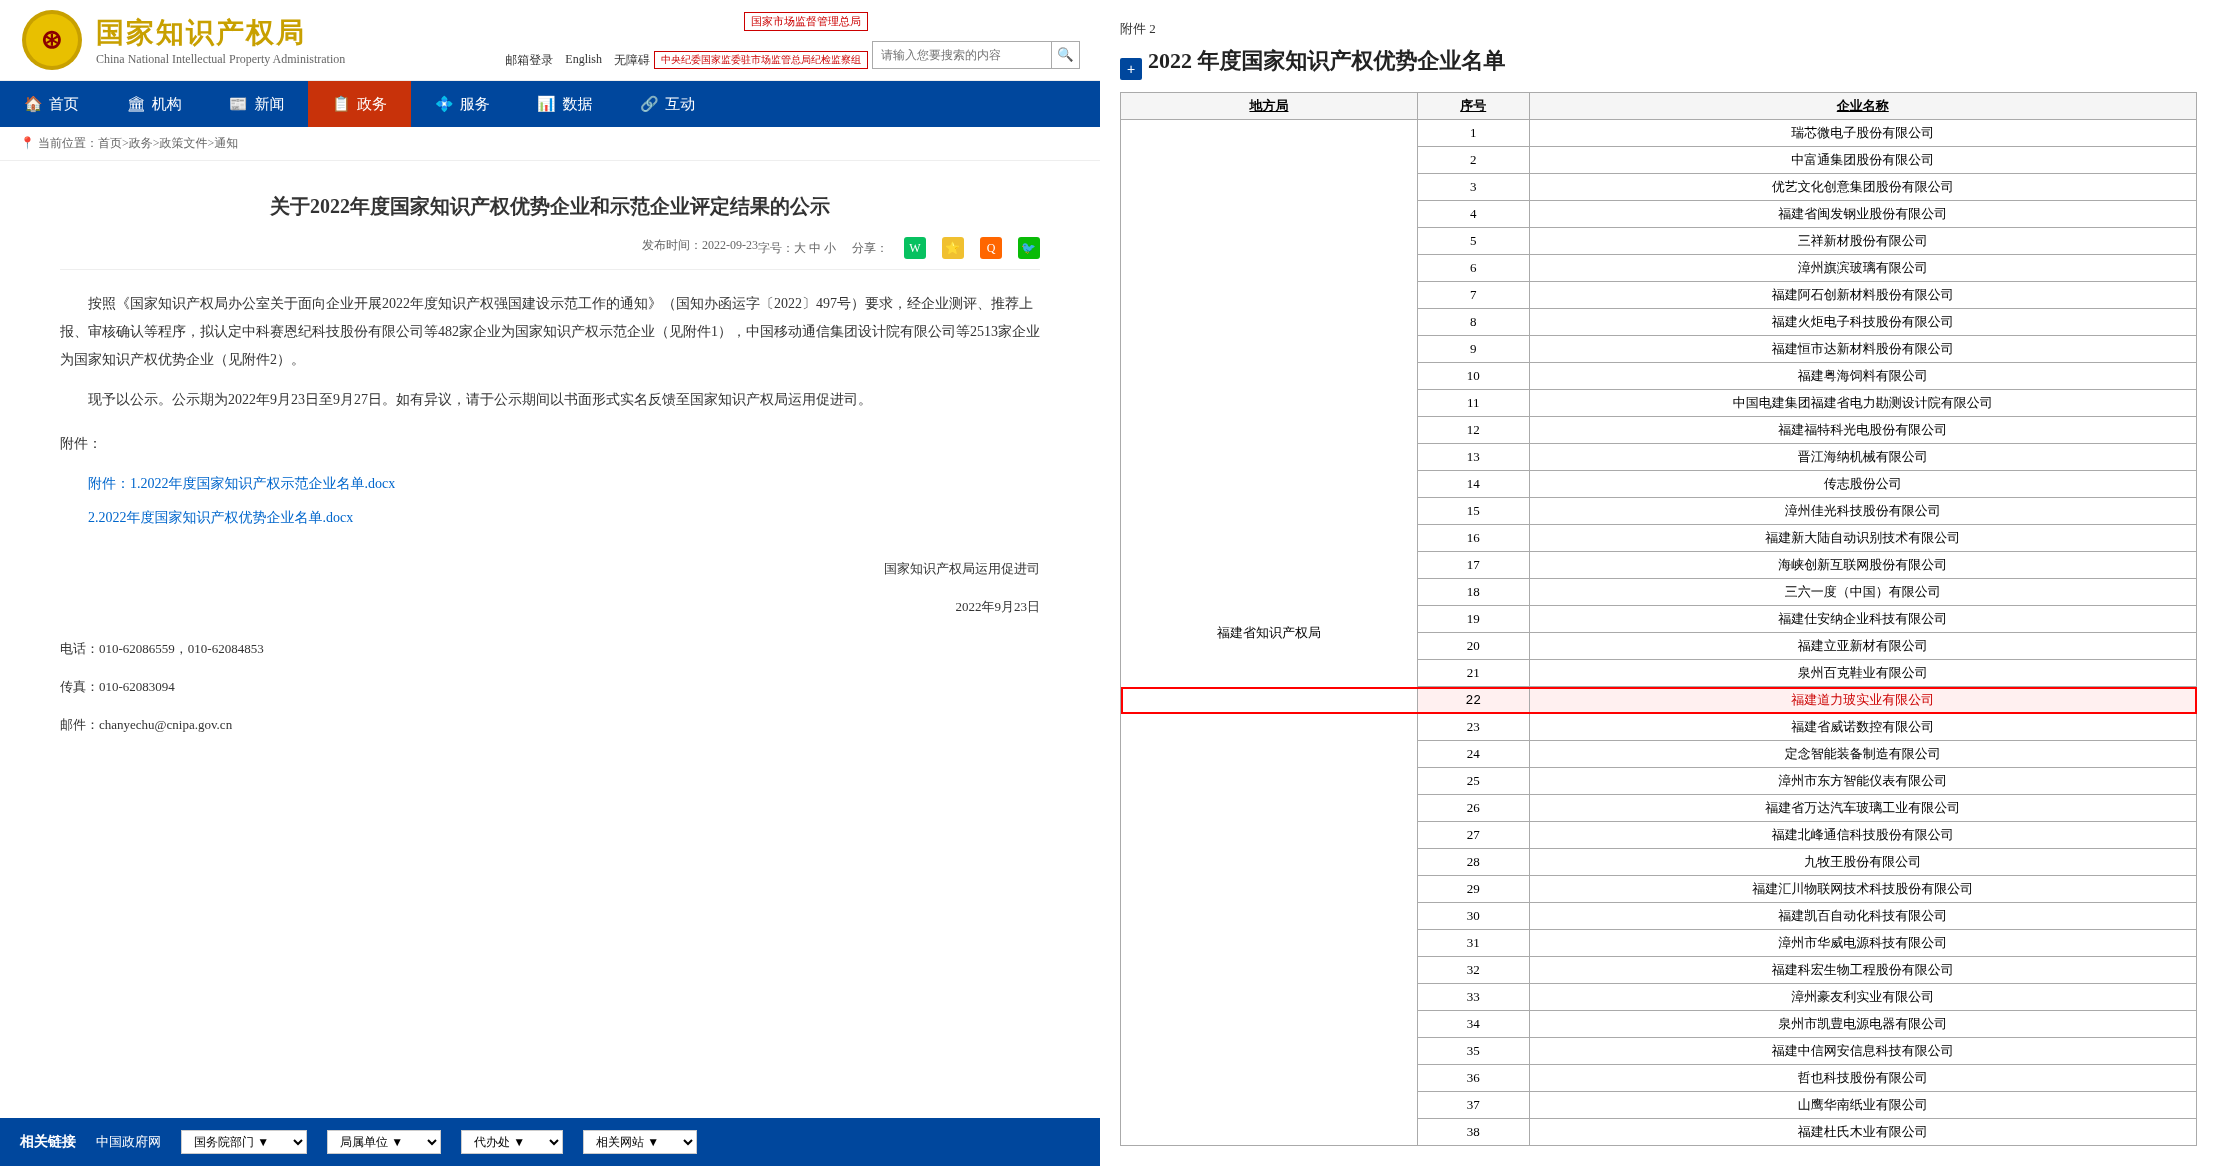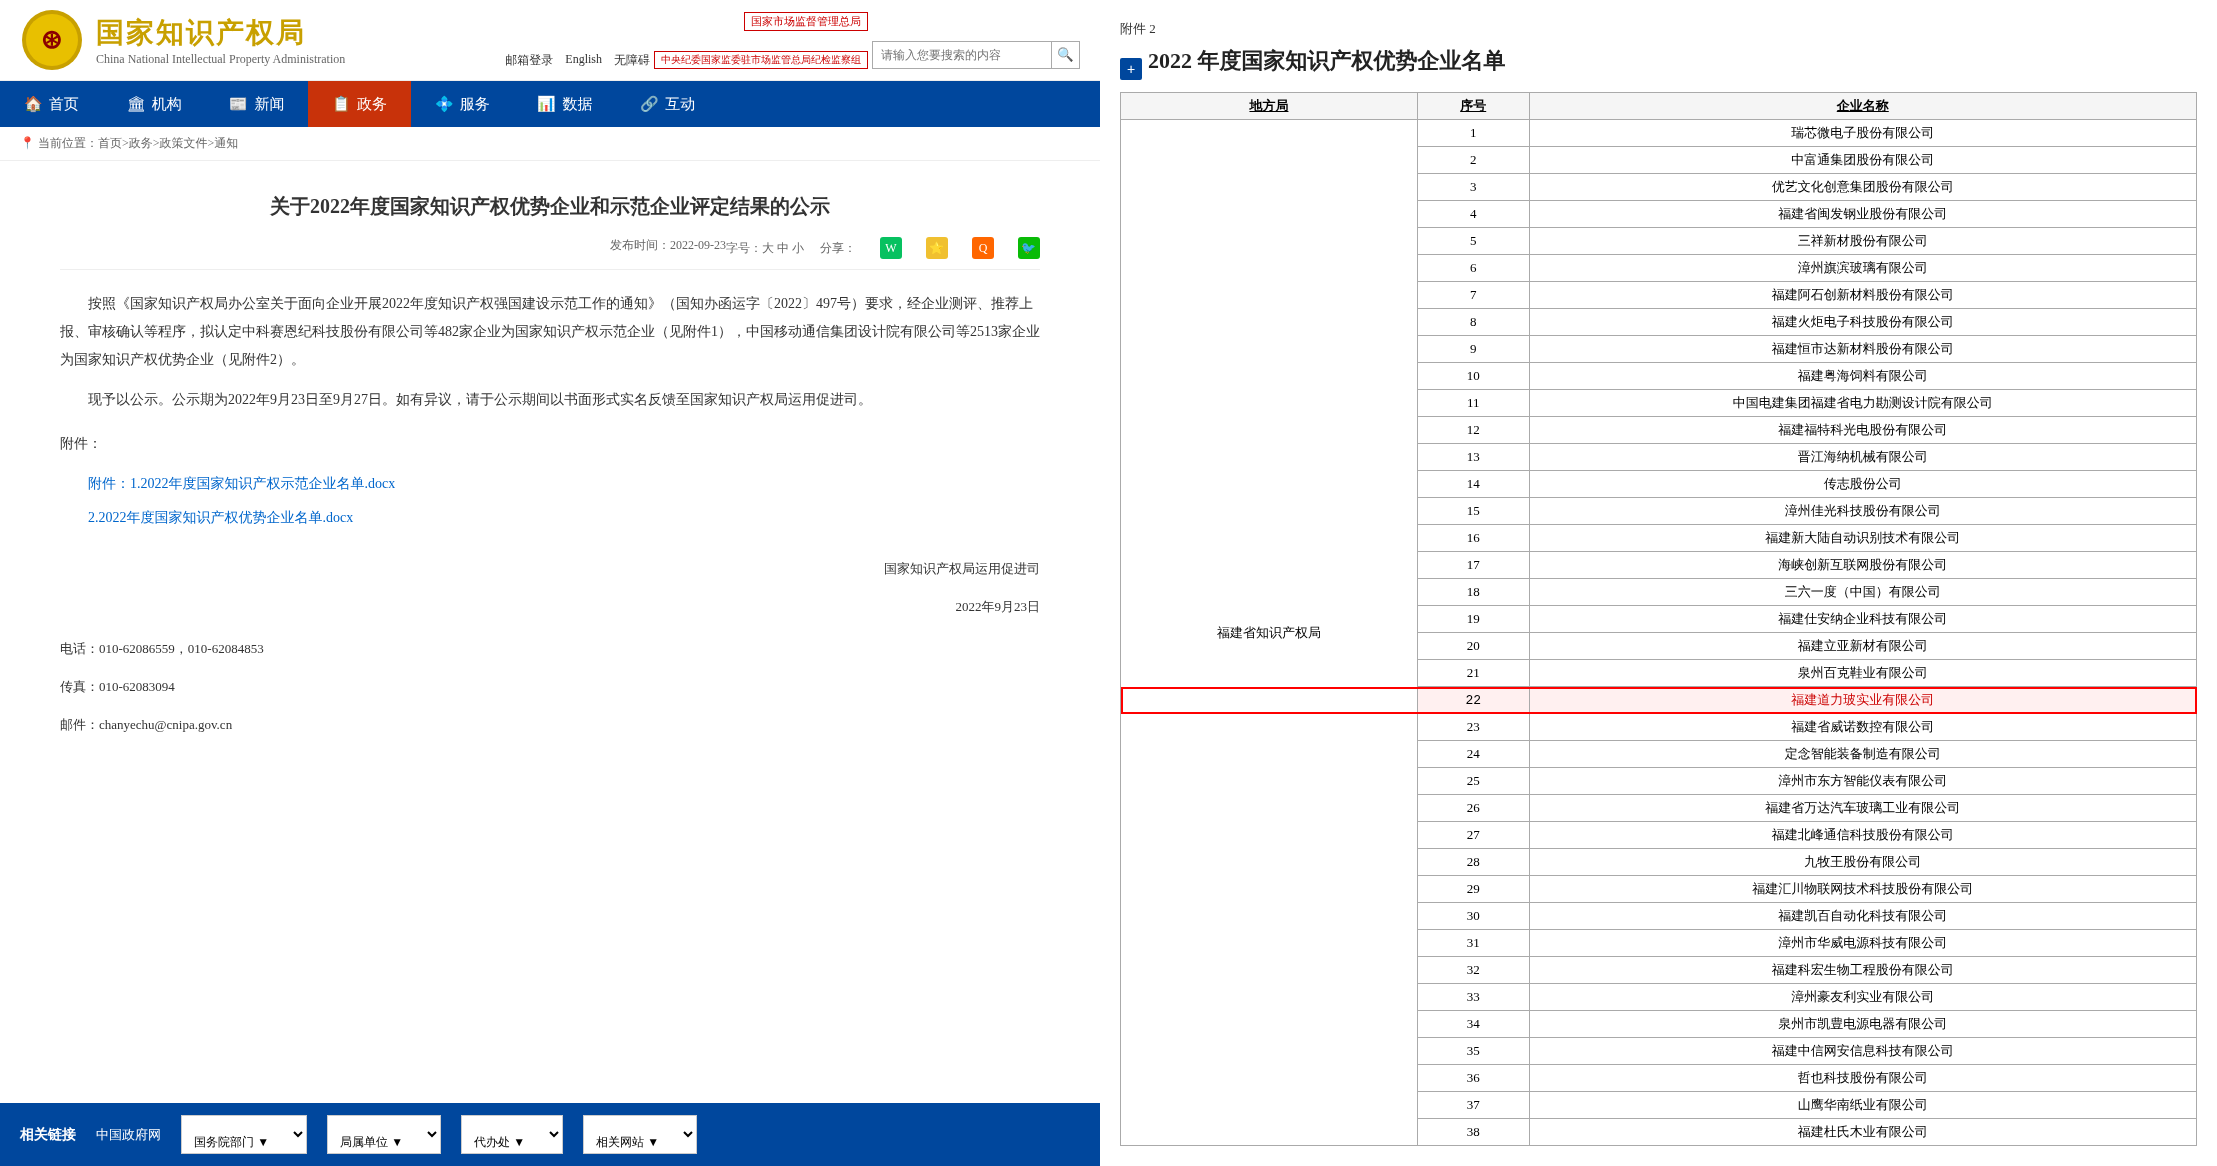--- a/index.html
+++ b/index.html
@@ -140,21 +140,21 @@
       display: flex;
       justify-content: flex-end;
       font-size: 12px;
       color: #666;
       margin-bottom: 20px;
       padding-bottom: 10px;
       border-bottom: 1px solid #eee;
     }
     .share-icons {
       display: flex;
-      gap: 24px;
+      gap: 16px;
       align-items: center;
     }
     .share-icon {
       width: 22px;
       height: 22px;
       border-radius: 3px;
       display: flex;
       align-items: center;
       justify-content: center;
       font-size: 12px;
@@ -201,21 +201,21 @@
       font-size: 14px;
       font-weight: bold;
     }
     .footer-link {
       color: #fff;
       font-size: 13px;
     }
     .footer-select {
       background: #fff;
       border: 1px solid #ccc;
-      padding: 18px 20px 3px 8px;
+      padding: 3px 20px 3px 8px;
       font-size: 12px;
       min-width: 100px;
     }
 
     
     .right-panel {
       flex: 1;
       background: #fff;
       padding: 20px;
       overflow: auto;

